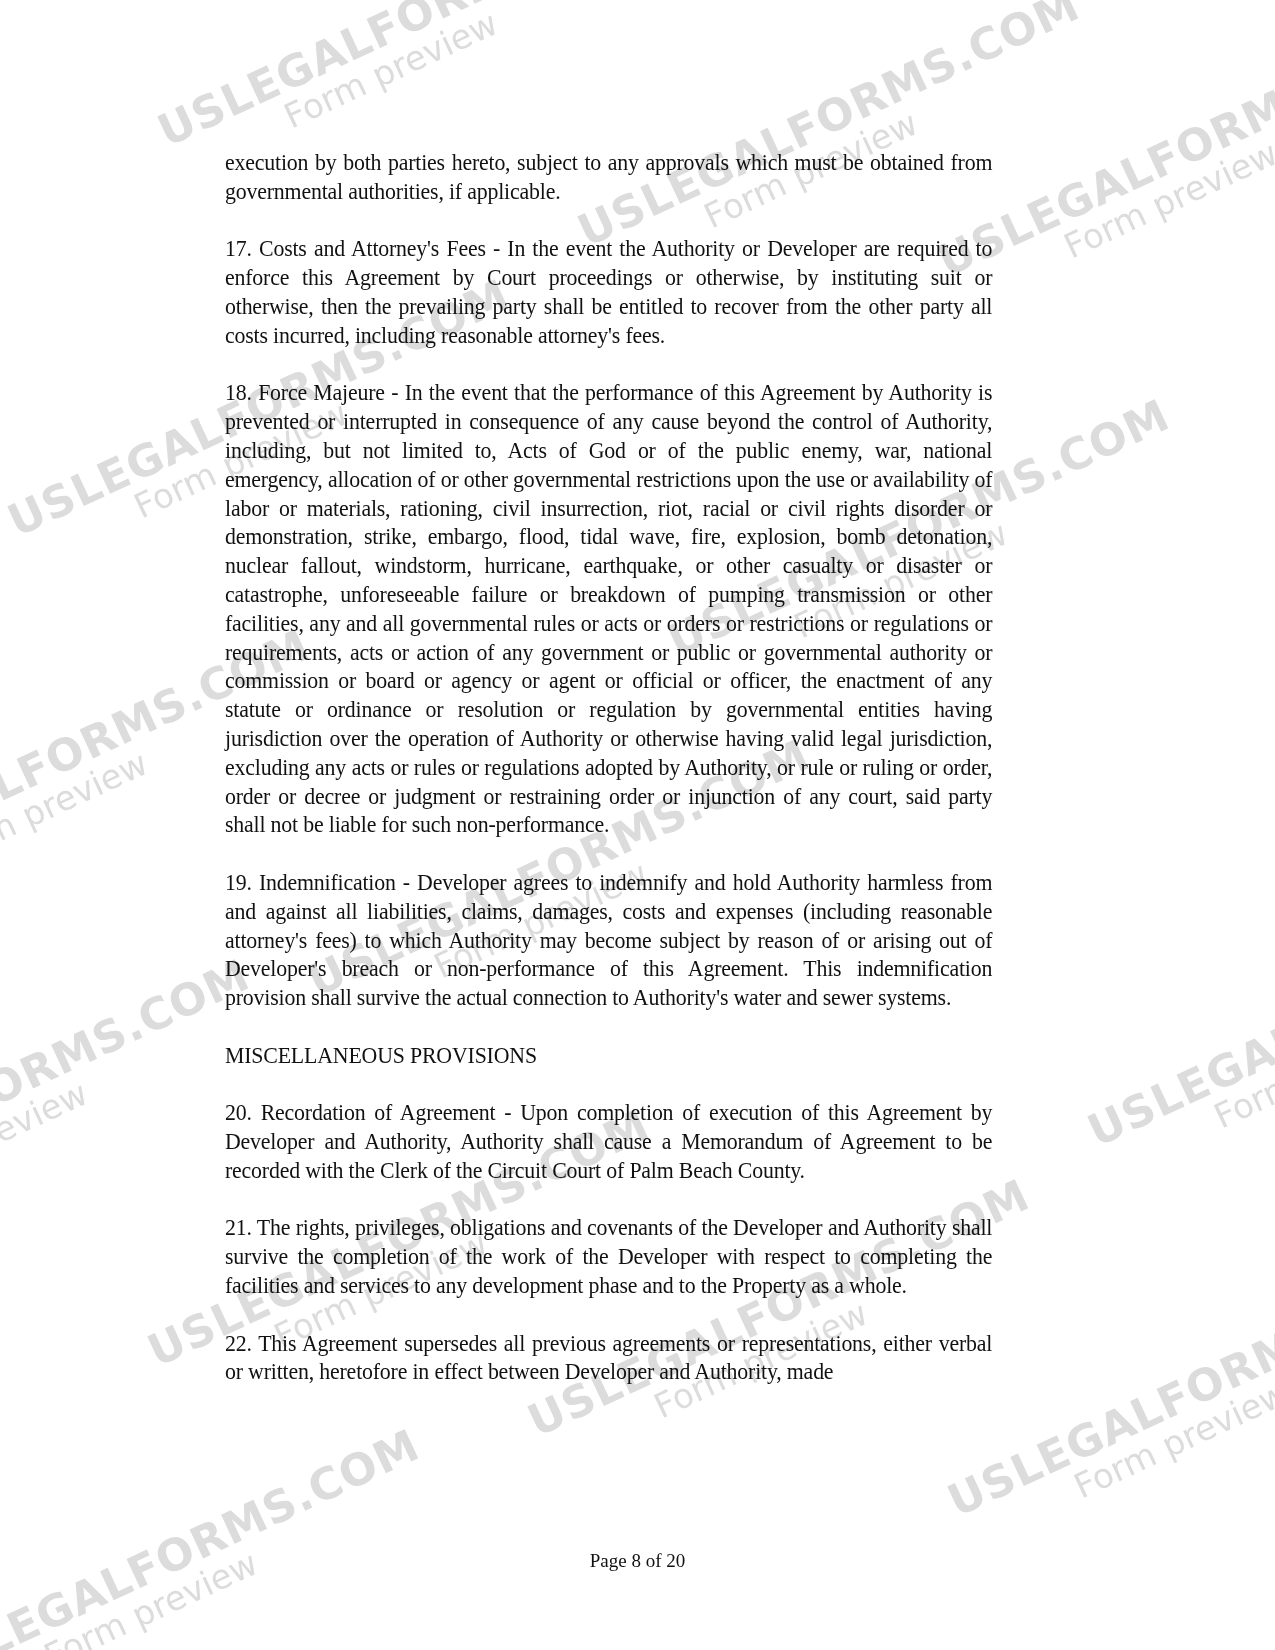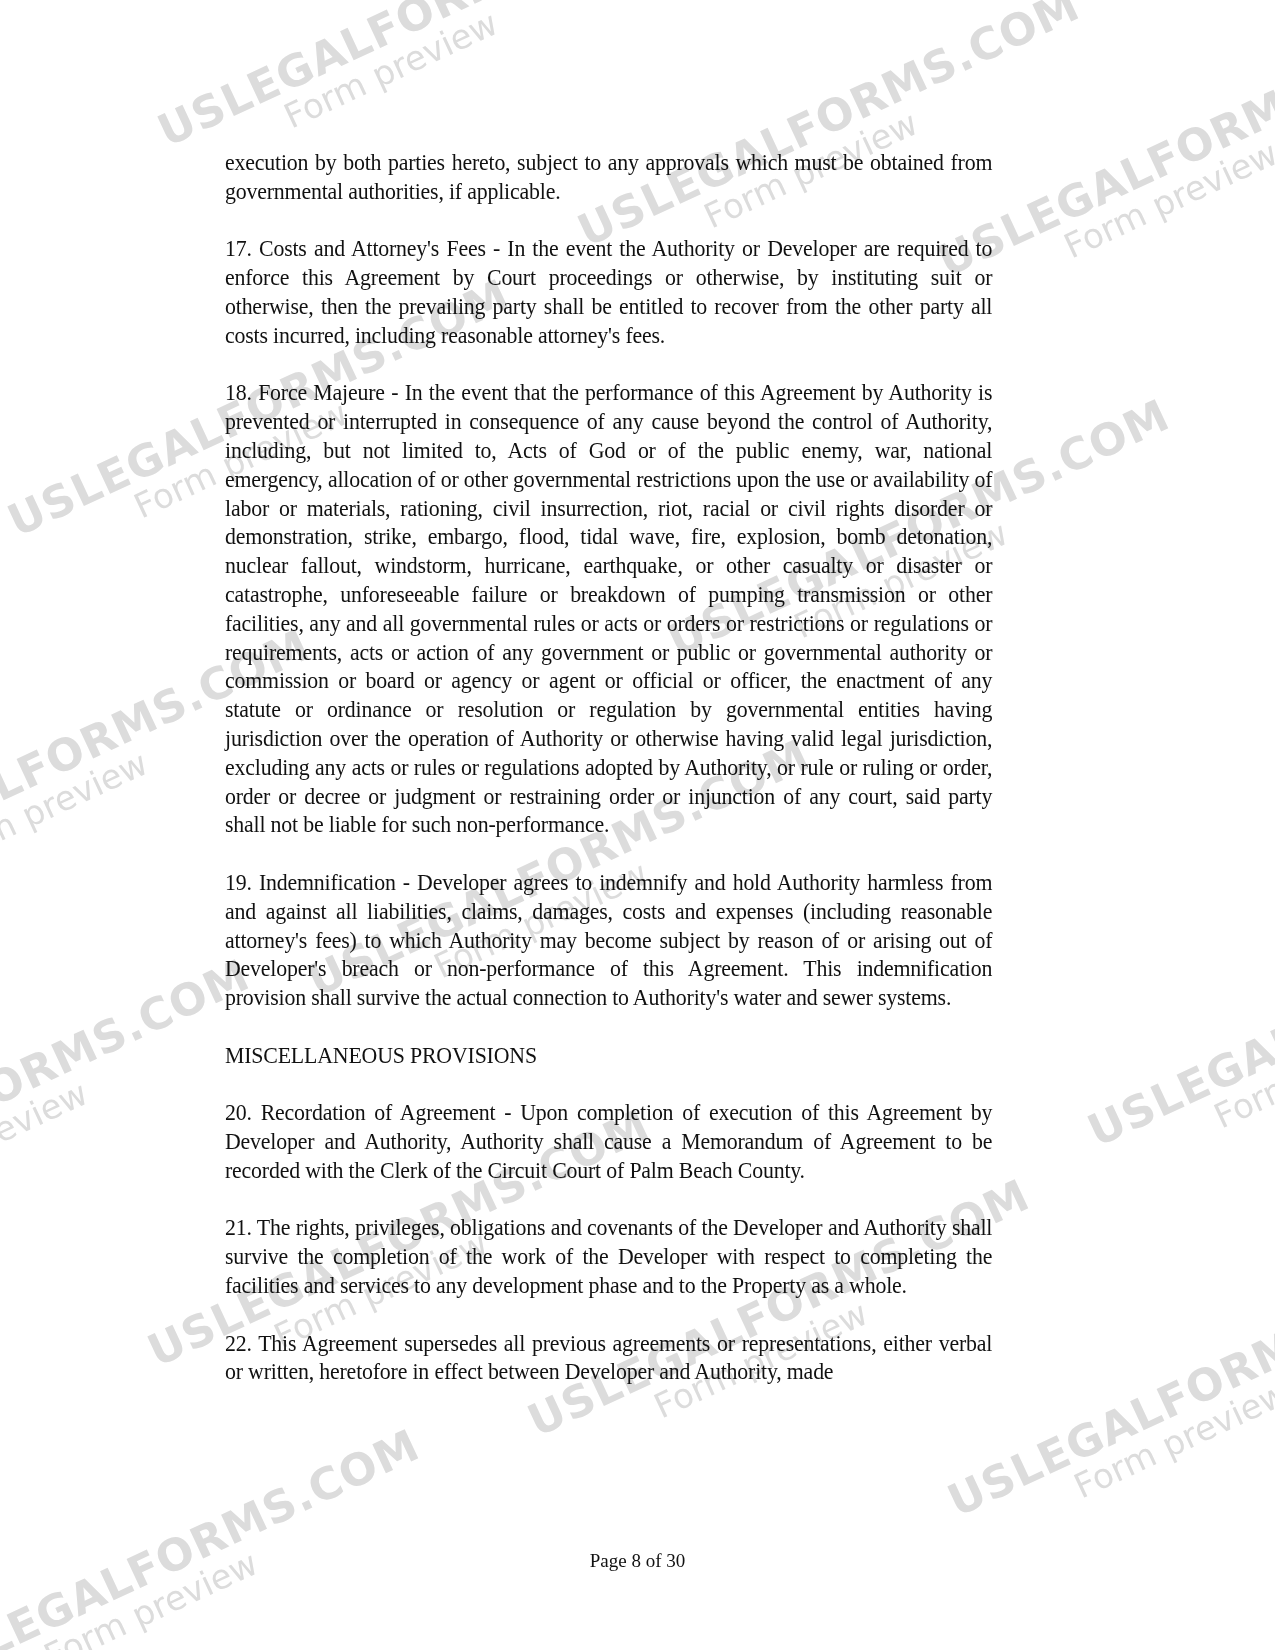--- a/index.html
+++ b/index.html
@@ -87,13 +87,13 @@
   <p>execution by both parties hereto, subject to any approvals which must be obtained from governmental authorities, if applicable.</p>
   <p>17.  Costs and Attorney's Fees - In the event the Authority or Developer are required to enforce this Agreement by Court proceedings or otherwise, by instituting suit or otherwise, then the prevailing party shall be entitled to recover from the other party all costs incurred, including reasonable attorney's fees.</p>
   <p>18.  Force Majeure - In the event that the performance of this Agreement by Authority is prevented or interrupted in consequence of any cause beyond the control of Authority, including, but not limited to, Acts of God or of the public enemy, war, national emergency, allocation of or other governmental restrictions upon the use or availability of labor or materials, rationing, civil insurrection, riot, racial or civil rights disorder or demonstration, strike, embargo, flood, tidal wave, fire, explosion, bomb detonation, nuclear fallout, windstorm, hurricane, earthquake, or other casualty or disaster or catastrophe, unforeseeable failure or breakdown of pumping transmission or other facilities, any and all governmental rules or acts or orders or restrictions or regulations or requirements, acts or action of any government or public or governmental authority or commission or board or agency or agent or official or officer, the enactment of any statute or ordinance or resolution or regulation by governmental entities having jurisdiction over the operation of Authority or otherwise having valid legal jurisdiction, excluding any acts or rules or regulations adopted by Authority, or rule or ruling or order, order or decree or judgment or restraining order or injunction of any court, said party shall not be liable for such non-performance.</p>
   <p>19.  Indemnification - Developer agrees to indemnify and hold Authority harmless from and against all liabilities, claims, damages, costs and expenses (including reasonable attorney's fees) to which Authority may become subject by reason of or arising out of Developer's breach or non-performance of this Agreement. This indemnification provision shall survive the actual connection to Authority's water and sewer systems.</p>
   <p style="text-align:left;">MISCELLANEOUS PROVISIONS</p>
   <p>20. Recordation of Agreement - Upon completion of execution of this Agreement by Developer and Authority, Authority shall cause a Memorandum of Agreement to be recorded with the Clerk of the Circuit Court of Palm Beach County.</p>
   <p>21.  The rights, privileges, obligations and covenants of the Developer and Authority shall survive the completion of the work of the Developer with respect to completing the facilities and services to any development phase and to the Property as a whole.</p>
   <p class="last">22.  This Agreement supersedes all previous agreements or representations, either verbal or written, heretofore in effect between Developer and Authority, made</p>
 </div>
 
-<div class="footer">Page 8 of 30</div>
+<div class="footer">Page 8 of 20</div>
 
 </body></html>

